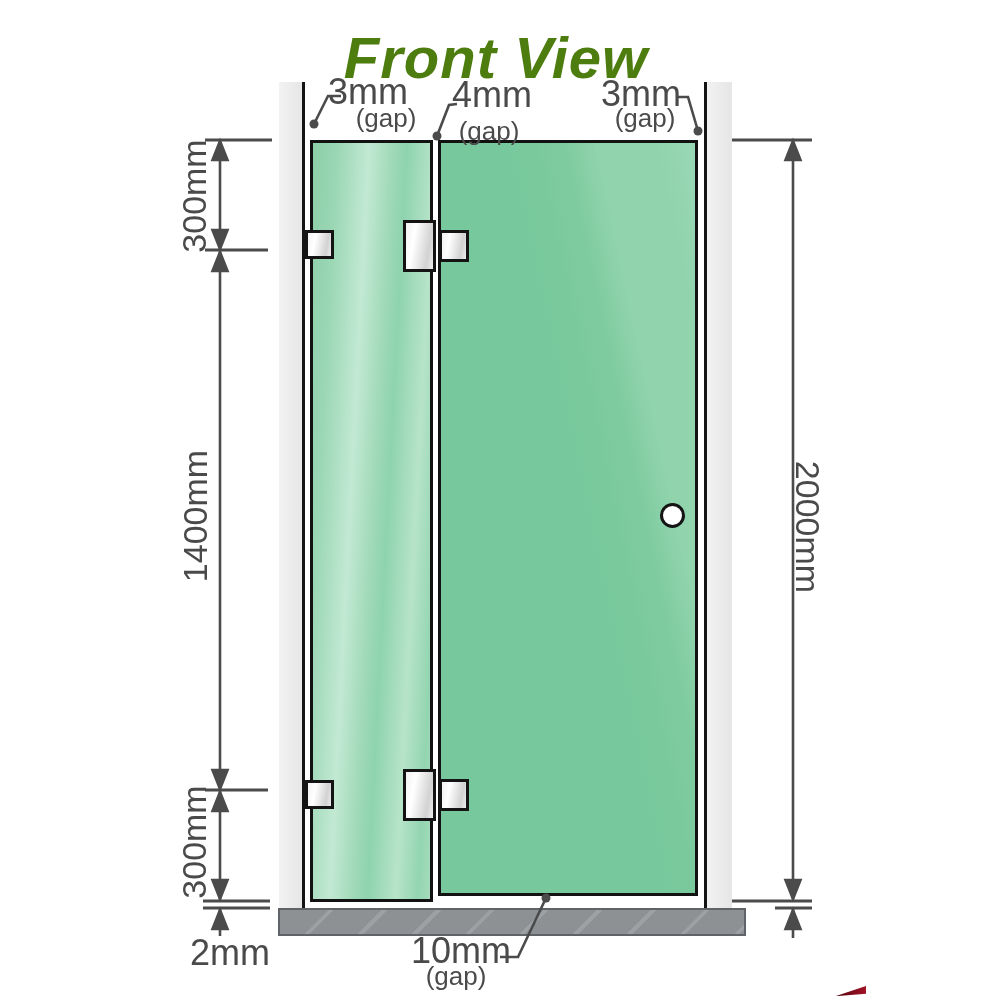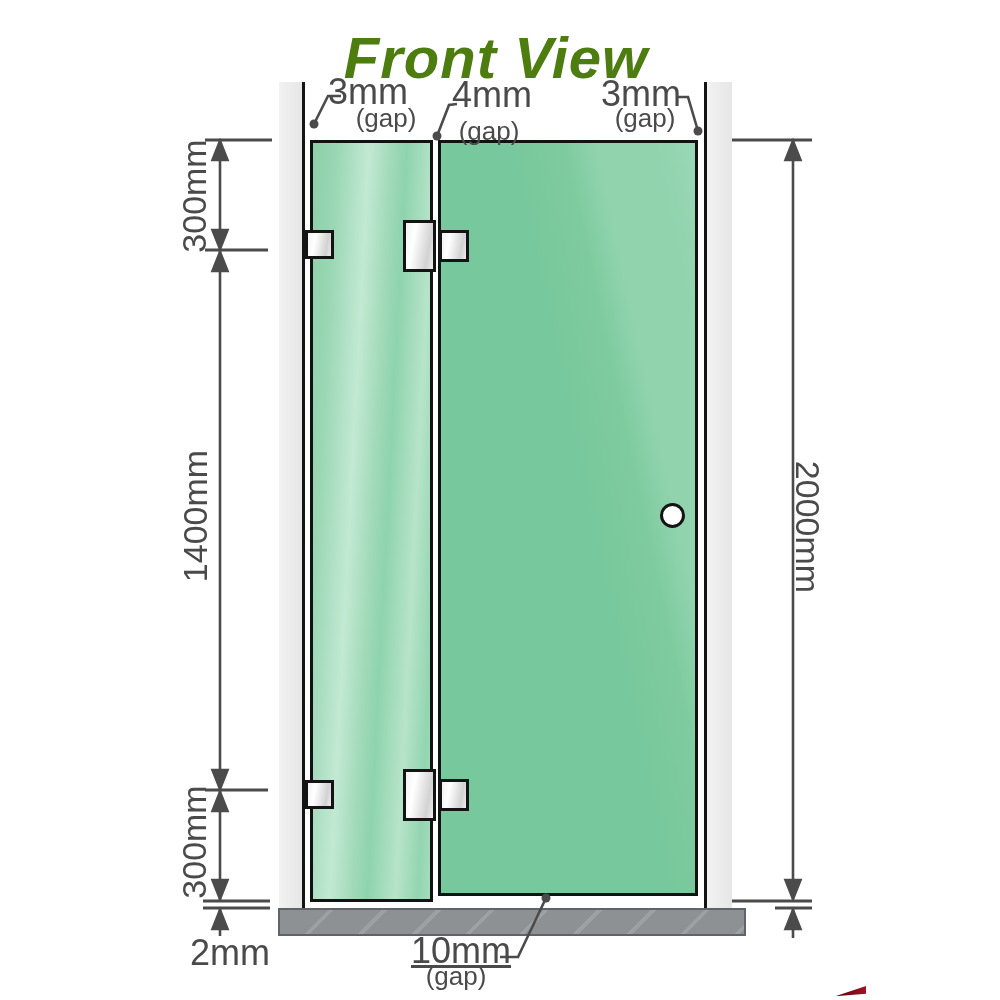--- a/index.html
+++ b/index.html
@@ -113,18 +113,18 @@
   <div class="lbl val" style="left:641px;top:94px;">3mm</div>
   <div class="lbl note" style="left:645px;top:118px;">(gap)</div>
 
   <div class="lbl val-sm rot-ccw" style="left:194px;top:196px;">300mm</div>
   <div class="lbl val-sm rot-ccw" style="left:195px;top:516px;">1400mm</div>
   <div class="lbl val-sm rot-ccw" style="left:194px;top:842px;">300mm</div>
 
   <div class="lbl val-sm rot-cw" style="left:808px;top:527px;">2000mm</div>
 
   <div class="lbl val" style="left:230px;top:953px;">2mm</div>
-  <div class="lbl val" style="left:461px;top:951px;text-decoration:underline;">10mm</div>
+  <div class="lbl val" style="left:461px;top:951px;">10mm</div>
   <div class="lbl note" style="left:456px;top:976px;">(gap)</div>
 
   <div id="brand-mark"></div>
 
 </div>
 
 </body></html>

